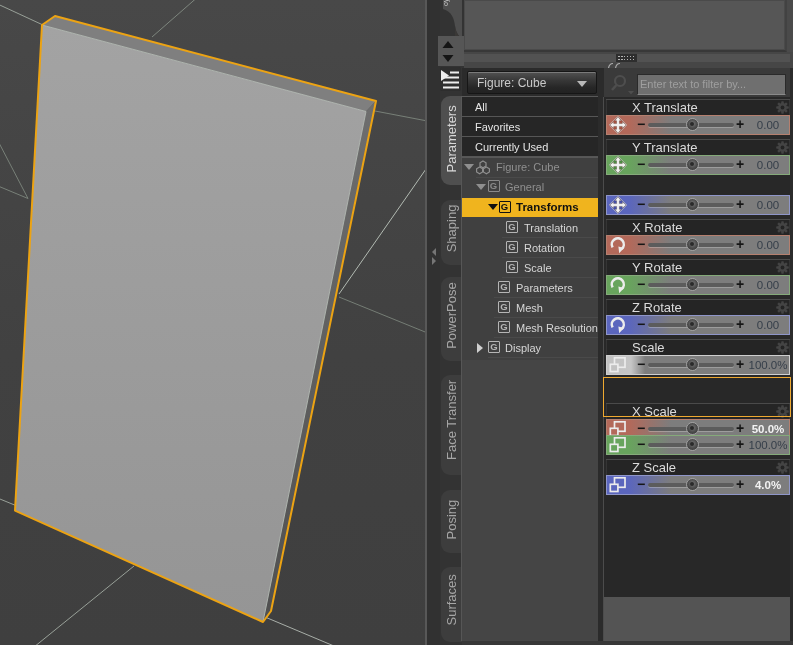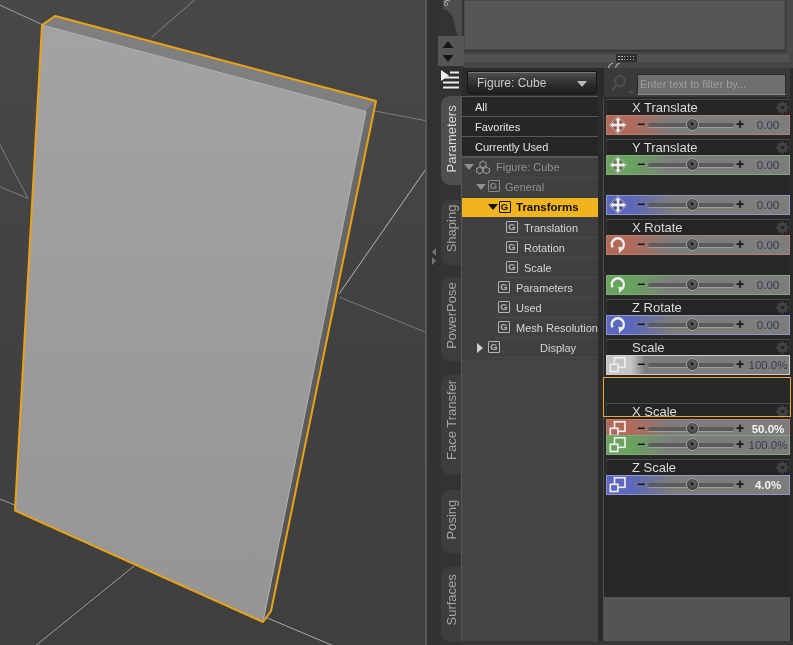--- a/index.html
+++ b/index.html
@@ -225,32 +225,32 @@
   <span style="position:absolute;left:62px;">Scale</span>
 </div>
 <div class="tsep" style="left:502px;top:277px;width:96px;"></div>
 <div class="trow" style="top:277.5px;">
   <span class="gbox" style="left:36px;top:3px;">G</span>
   <span style="position:absolute;left:54px;">Parameters</span>
 </div>
 <div class="tsep" style="left:494px;top:297px;width:104px;"></div>
 <div class="trow" style="top:297.5px;">
   <span class="gbox" style="left:36px;top:3px;">G</span>
-  <span style="position:absolute;left:54px;">Used</span>
+  <span style="position:absolute;left:54px;">Mesh</span>
 </div>
 <div class="tsep" style="left:494px;top:317px;width:104px;"></div>
 <div class="trow" style="top:317.5px;">
   <span class="gbox" style="left:36px;top:3px;">G</span>
   <span style="position:absolute;left:54px;">Mesh Resolution</span>
 </div>
 <div class="tsep" style="left:494px;top:337px;width:104px;"></div>
 <div class="trow" style="top:337.5px;">
   <span class="tri-r" style="left:14.5px;top:5px;"></span>
   <span class="gbox" style="left:26px;top:3px;">G</span>
-  <span style="position:absolute;left:43px;margin-left:35px;">Display</span>
+  <span style="position:absolute;left:43px;">Display</span>
 </div>
 <div class="tsep" style="left:488px;top:357px;width:110px;"></div>
 
 <div class="abs" id="sliderpane"></div>
 <div class="abs" style="left:603px;top:97px;width:1px;height:544px;background:#4c4c4c;"></div>
 <div class="abs" id="searchrow"></div>
 <svg class="abs" style="left:608px;top:72px;" width="28" height="24" xmlns="http://www.w3.org/2000/svg">
   <circle cx="12" cy="9" r="5" fill="none" stroke="#4e4e4e" stroke-width="2.2"></circle>
   <line x1="8.5" y1="13" x2="4" y2="18" stroke="#4e4e4e" stroke-width="2.6"></line>
   <polygon points="20,19 26,19 23,22.5" fill="#4e4e4e"></polygon>
@@ -330,20 +330,30 @@
   <path d="M4.6 12.3 A6 6 0 1 1 13.66 13.9" fill="none" stroke="#ececec" stroke-width="2.6"></path>
   <polygon points="16.0,13.0 10.4,11.6 11.2,18.2" fill="#ececec"></polygon>
 </svg>
   <span class="minus">−</span>
   <div class="track"></div>
   <div class="knob"></div>
   <span class="plus">+</span>
   <span class="val">0.00</span>
 </div>
 <div class="grp" style="top:162px;">
+  <div class="hd">Y Rotate<svg class="gear" width="13" height="13" xmlns="http://www.w3.org/2000/svg">
+  <g fill="#444444">
+   <rect x="5.2" y="0.2" width="2.6" height="12.6" rx="0.8"></rect>
+   <rect x="5.2" y="0.2" width="2.6" height="12.6" rx="0.8" transform="rotate(45 6.5 6.5)"></rect>
+   <rect x="5.2" y="0.2" width="2.6" height="12.6" rx="0.8" transform="rotate(90 6.5 6.5)"></rect>
+   <rect x="5.2" y="0.2" width="2.6" height="12.6" rx="0.8" transform="rotate(135 6.5 6.5)"></rect>
+   <circle cx="6.5" cy="6.5" r="4.4"></circle>
+  </g>
+  <circle cx="6.5" cy="6.5" r="1.9" fill="#242424"></circle>
+</svg></div>
   <div class="bar y"></div>
   <svg class="icon" width="20" height="20" xmlns="http://www.w3.org/2000/svg">
   <path d="M4.6 12.3 A6 6 0 1 1 13.66 13.9" fill="none" stroke="#ececec" stroke-width="2.6"></path>
   <polygon points="16.0,13.0 10.4,11.6 11.2,18.2" fill="#ececec"></polygon>
 </svg>
   <span class="minus">−</span>
   <div class="track"></div>
   <div class="knob"></div>
   <span class="plus">+</span>
   <span class="val">0.00</span>

